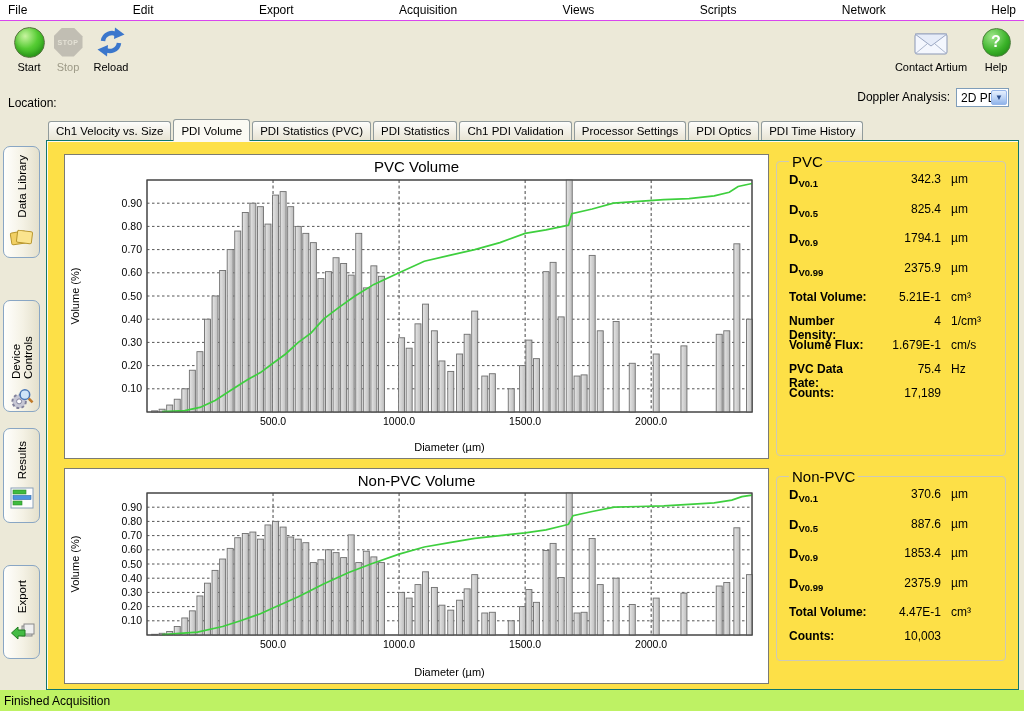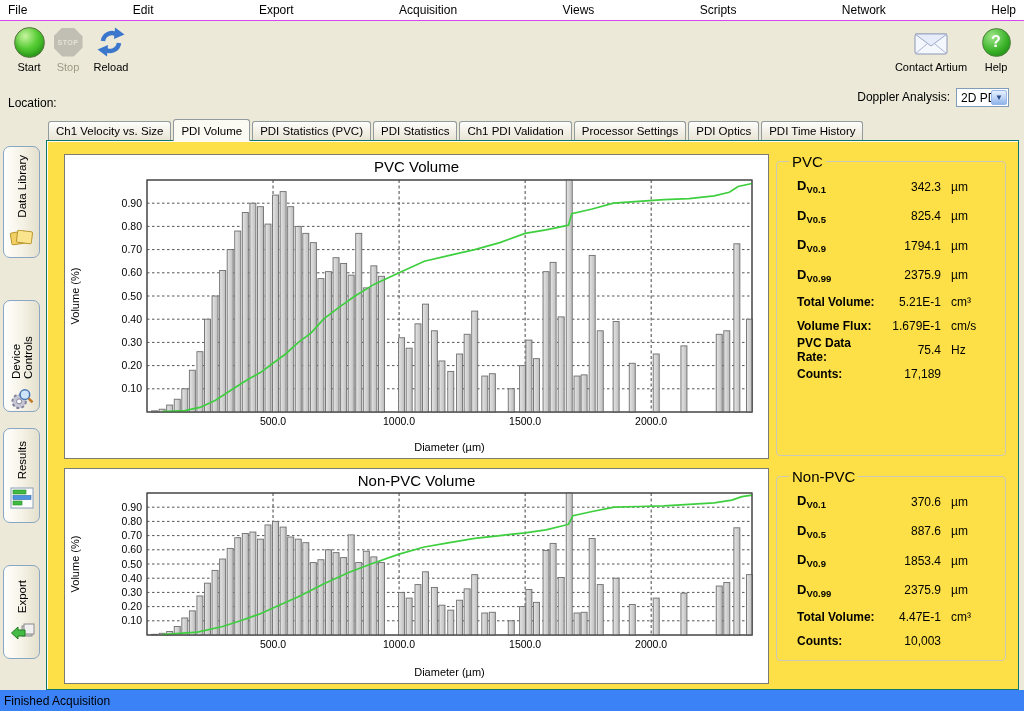--- a/index.html
+++ b/index.html
@@ -57,30 +57,30 @@
   svg text{font-family:"Liberation Sans",sans-serif;fill:#000;}
   .c-title{font-size:15px;}
   .c-tick{font-size:10.5px;}
   .c-axis{font-size:11px;}
   
   fieldset{position:absolute;left:729px;width:230px;margin:0;border:1px solid #cdc9b8;border-radius:4px;
     padding:2px 10px 4px 12px;box-sizing:border-box;background:transparent;}
   fieldset legend{font-size:15px;padding:0 3px;color:#000;}
   fieldset.pvc-box{top:12px;height:303px;}
   fieldset.nonpvc-box{top:327px;height:193px;}
-  .stat-row{display:flex;align-items:center;font-size:12px;margin-left:8px;}
+  .stat-row{display:flex;font-size:12px;}
   .d-row{height:29.5px;}
   .p-row{height:24px;}
   .stat-label{flex:1;font-weight:bold;}
   .dsym{font-weight:bold;font-size:13px;}
   .stat-label sub{font-weight:bold;font-size:9.5px;}
   .stat-value{width:66px;text-align:right;font-weight:normal;}
   .stat-unit{width:44px;padding-left:10px;font-weight:normal;}
   
-  .statusbar{position:absolute;left:0;right:0;bottom:0;height:21px;background:#3b82f6;
+  .statusbar{position:absolute;left:0;right:0;bottom:0;height:21px;background:#bef264;
     font-size:12px;display:flex;align-items:center;padding-left:4px;}
 </style>
 </head>
 <body>
 
 <div class="menubar">
     <span class="menu-item">File</span>
     <span class="menu-item">Edit</span>
     <span class="menu-item">Export</span>
     <span class="menu-item">Acquisition</span>
@@ -428,20 +428,25 @@
             <span class="stat-label"><span class="dsym">D</span><sub>V0.99</sub></span>
             <span class="stat-value">2375.9</span>
             <span class="stat-unit">µm</span>
           </div>
           <div class="stat-row p-row">
             <span class="stat-label">Total Volume:</span>
             <span class="stat-value">5.21E-1</span>
             <span class="stat-unit">cm³</span>
           </div>
           <div class="stat-row p-row">
+            <span class="stat-label">Number Density:</span>
+            <span class="stat-value">4</span>
+            <span class="stat-unit">1/cm³</span>
+          </div>
+          <div class="stat-row p-row">
             <span class="stat-label">Volume Flux:</span>
             <span class="stat-value">1.679E-1</span>
             <span class="stat-unit">cm/s</span>
           </div>
           <div class="stat-row p-row">
             <span class="stat-label">PVC Data Rate:</span>
             <span class="stat-value">75.4</span>
             <span class="stat-unit">Hz</span>
           </div>
           <div class="stat-row p-row">

